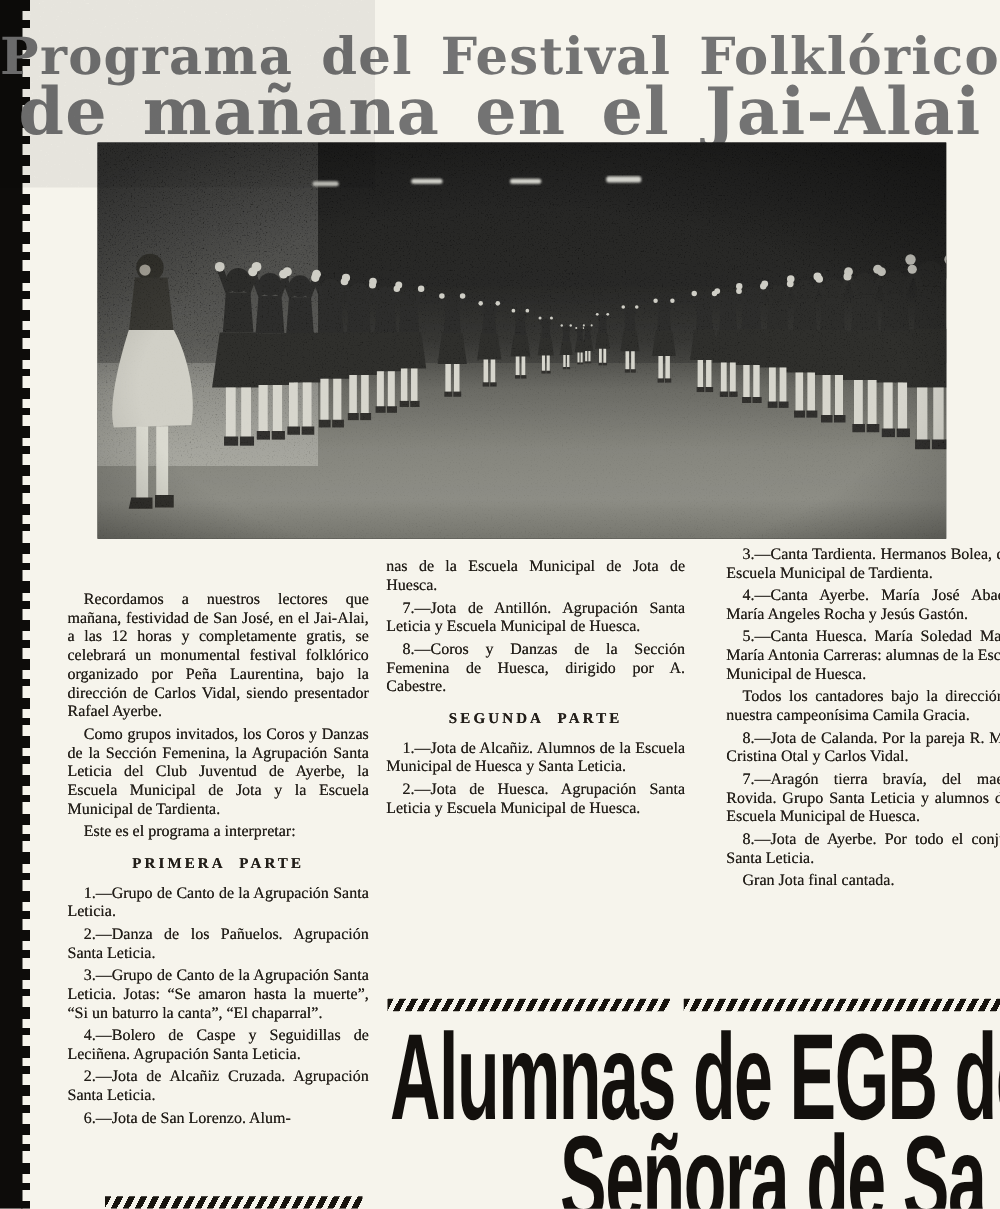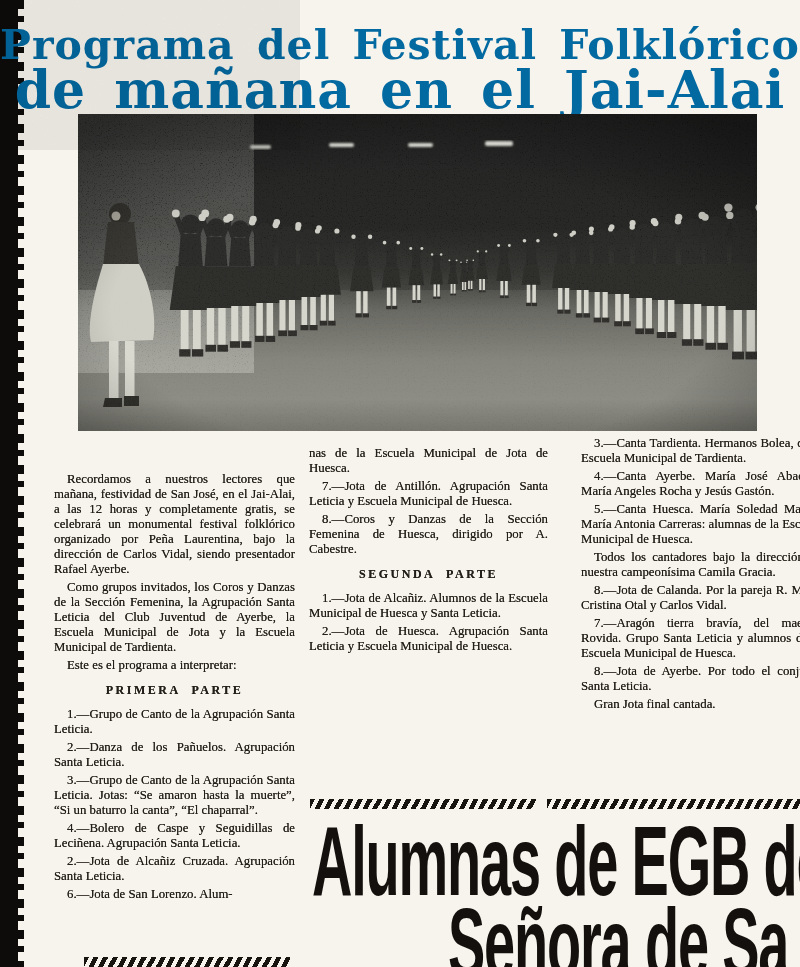--- a/index.html
+++ b/index.html
@@ -9,21 +9,21 @@
   .page{position:absolute;inset:0;}
 
   
   .film-strip{position:absolute;left:0;top:0;width:18px;height:967px;background:#0d0c0a;}
   .film-strip::after{content:"";position:absolute;right:-6px;top:0;width:7px;height:100%;
        background:repeating-linear-gradient(to bottom,#0d0c0a 0 9px,rgba(13,12,10,0) 9px 16px,
                   #0d0c0a 16px 22px,rgba(13,12,10,0) 22px 31px);}
 
   
   .headline{position:absolute;left:0;top:22px;width:800px;text-align:center;
-       font-family:"DejaVu Serif",serif;font-weight:bold;color:#0369a1;}
+       font-family:"DejaVu Serif",serif;font-weight:bold;color:#737373;}
   .headline .l1{font-size:41px;line-height:46px;letter-spacing:1px;word-spacing:7px;}
   .headline .l2{font-size:52px;line-height:44px;letter-spacing:1px;word-spacing:9px;}
 
   
   .photo{position:absolute;left:78px;top:114px;width:679px;height:317px;background:#0a0a09;}
   .photo svg{display:block;width:100%;height:100%;}
 
   
   .col{position:absolute;font-size:12.8px;line-height:15px;
        text-shadow:0 0 .5px rgba(34,28,22,.85);}

